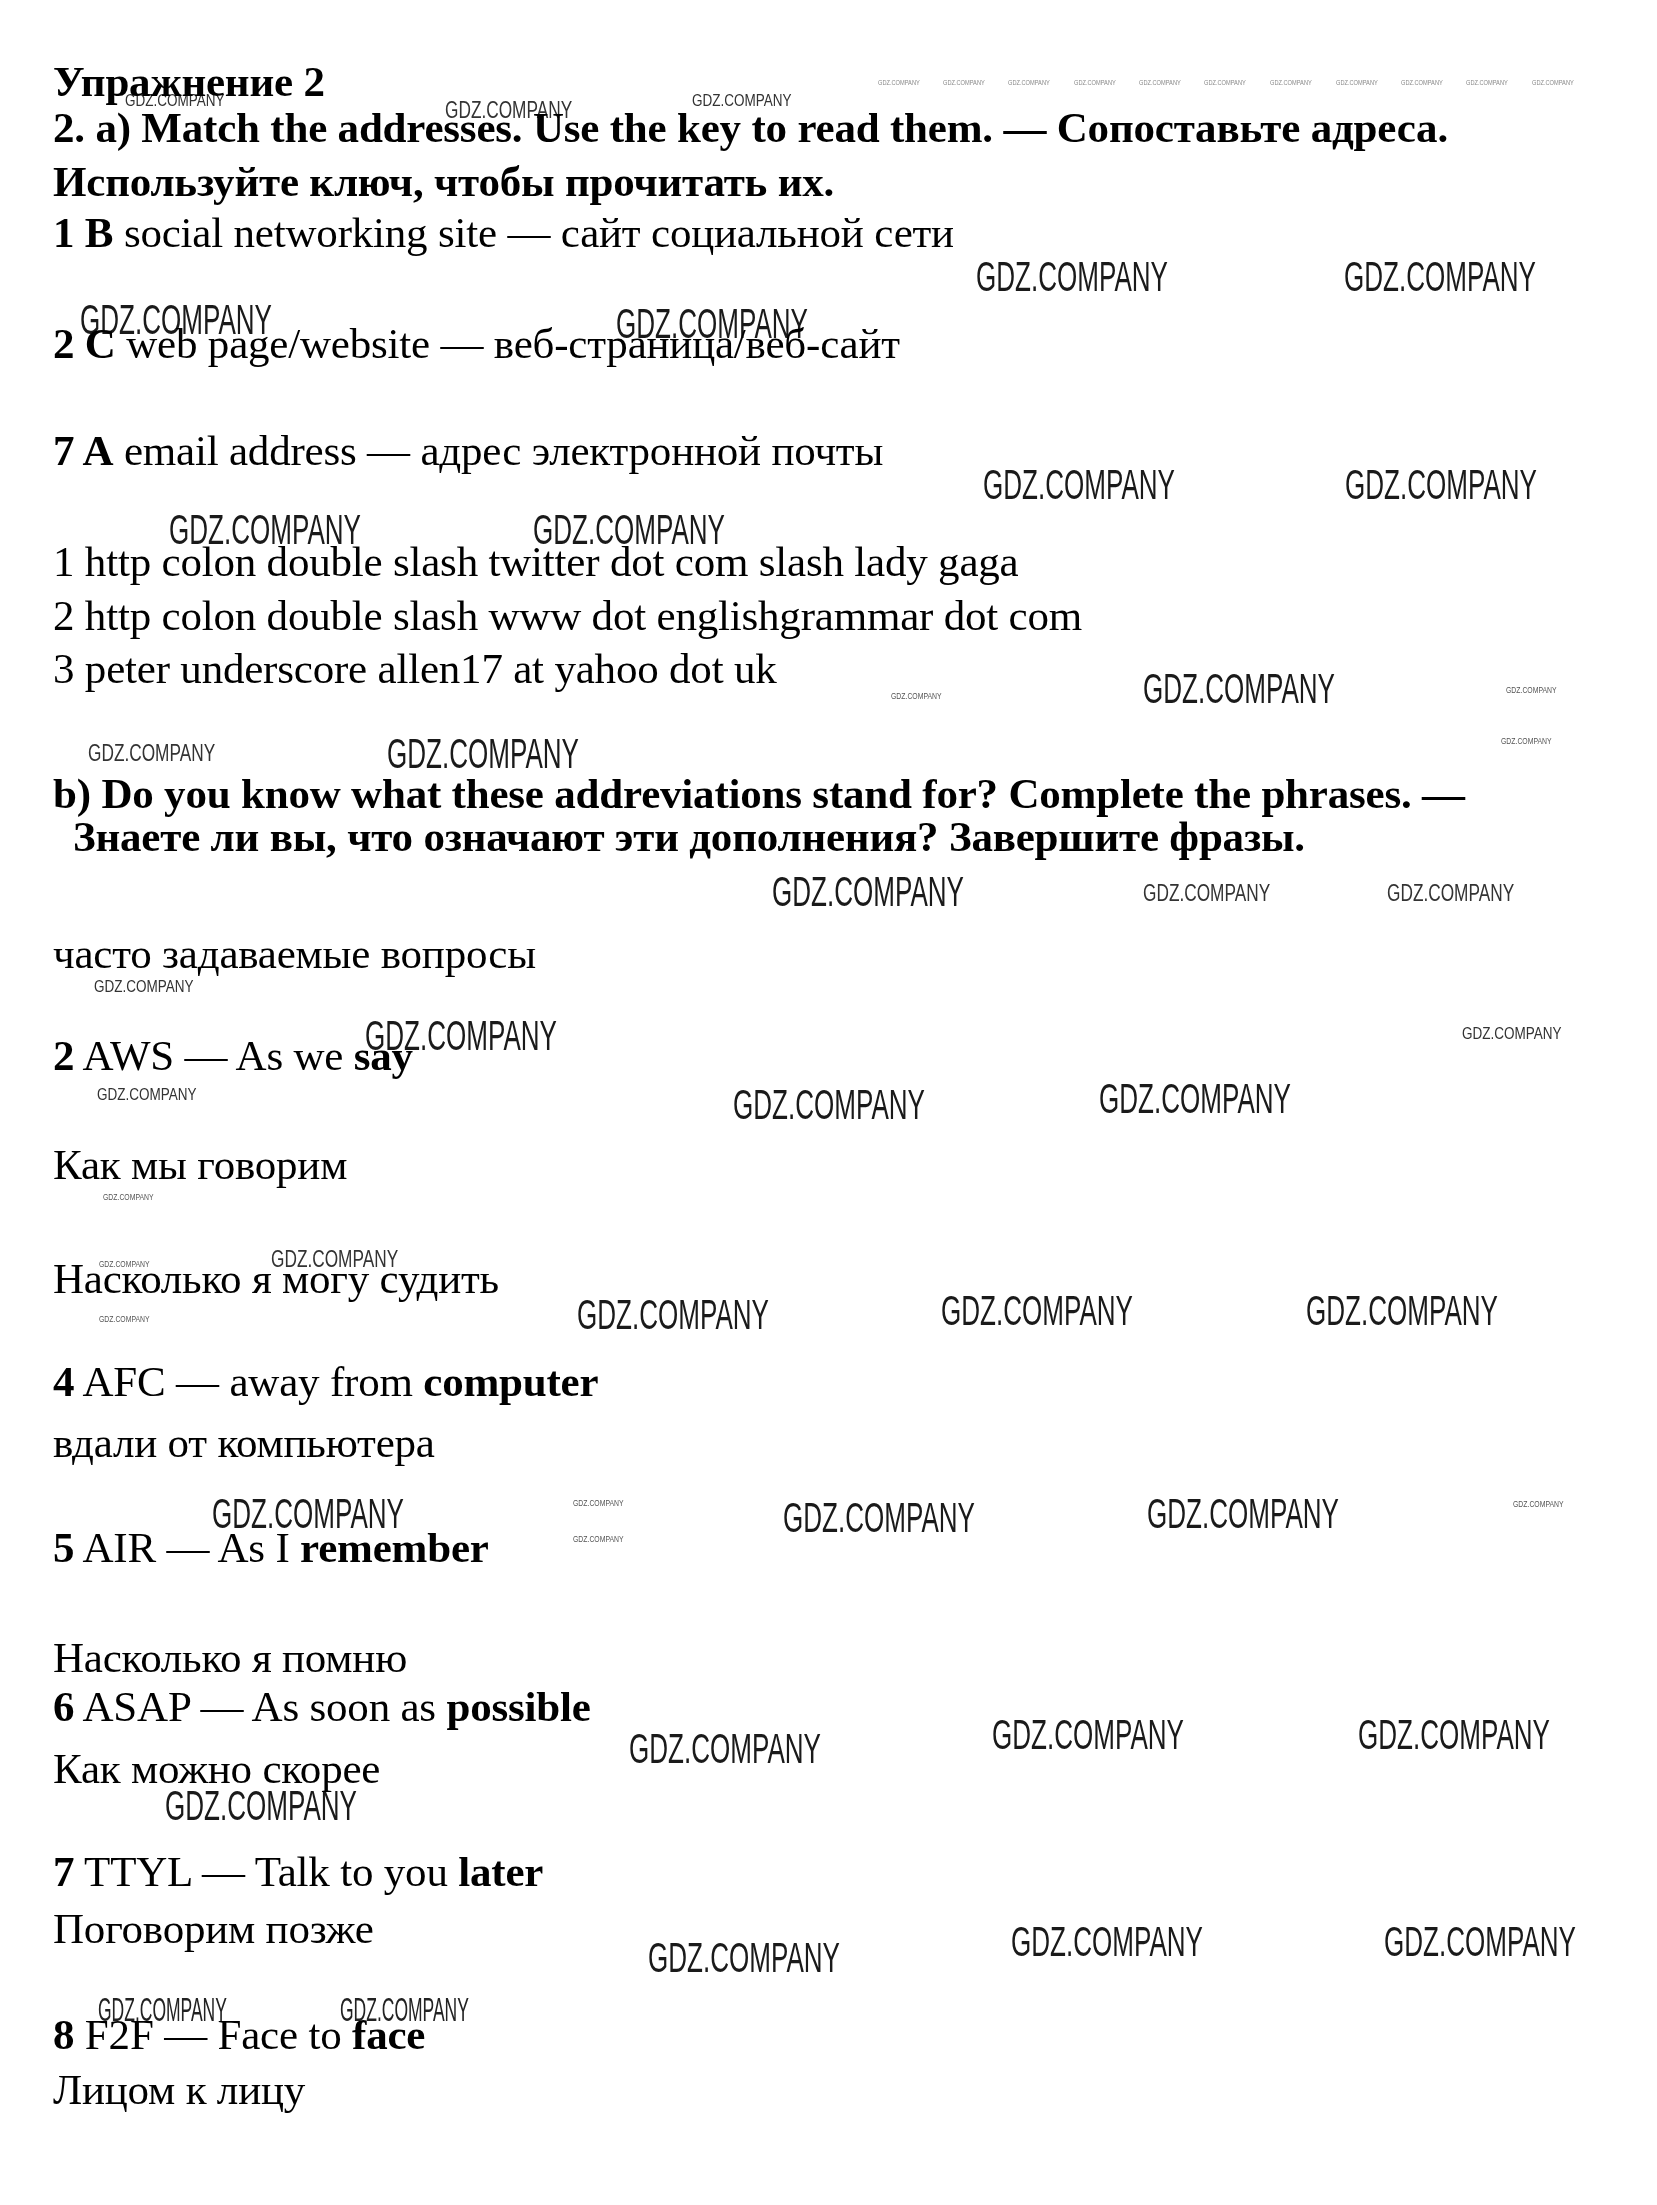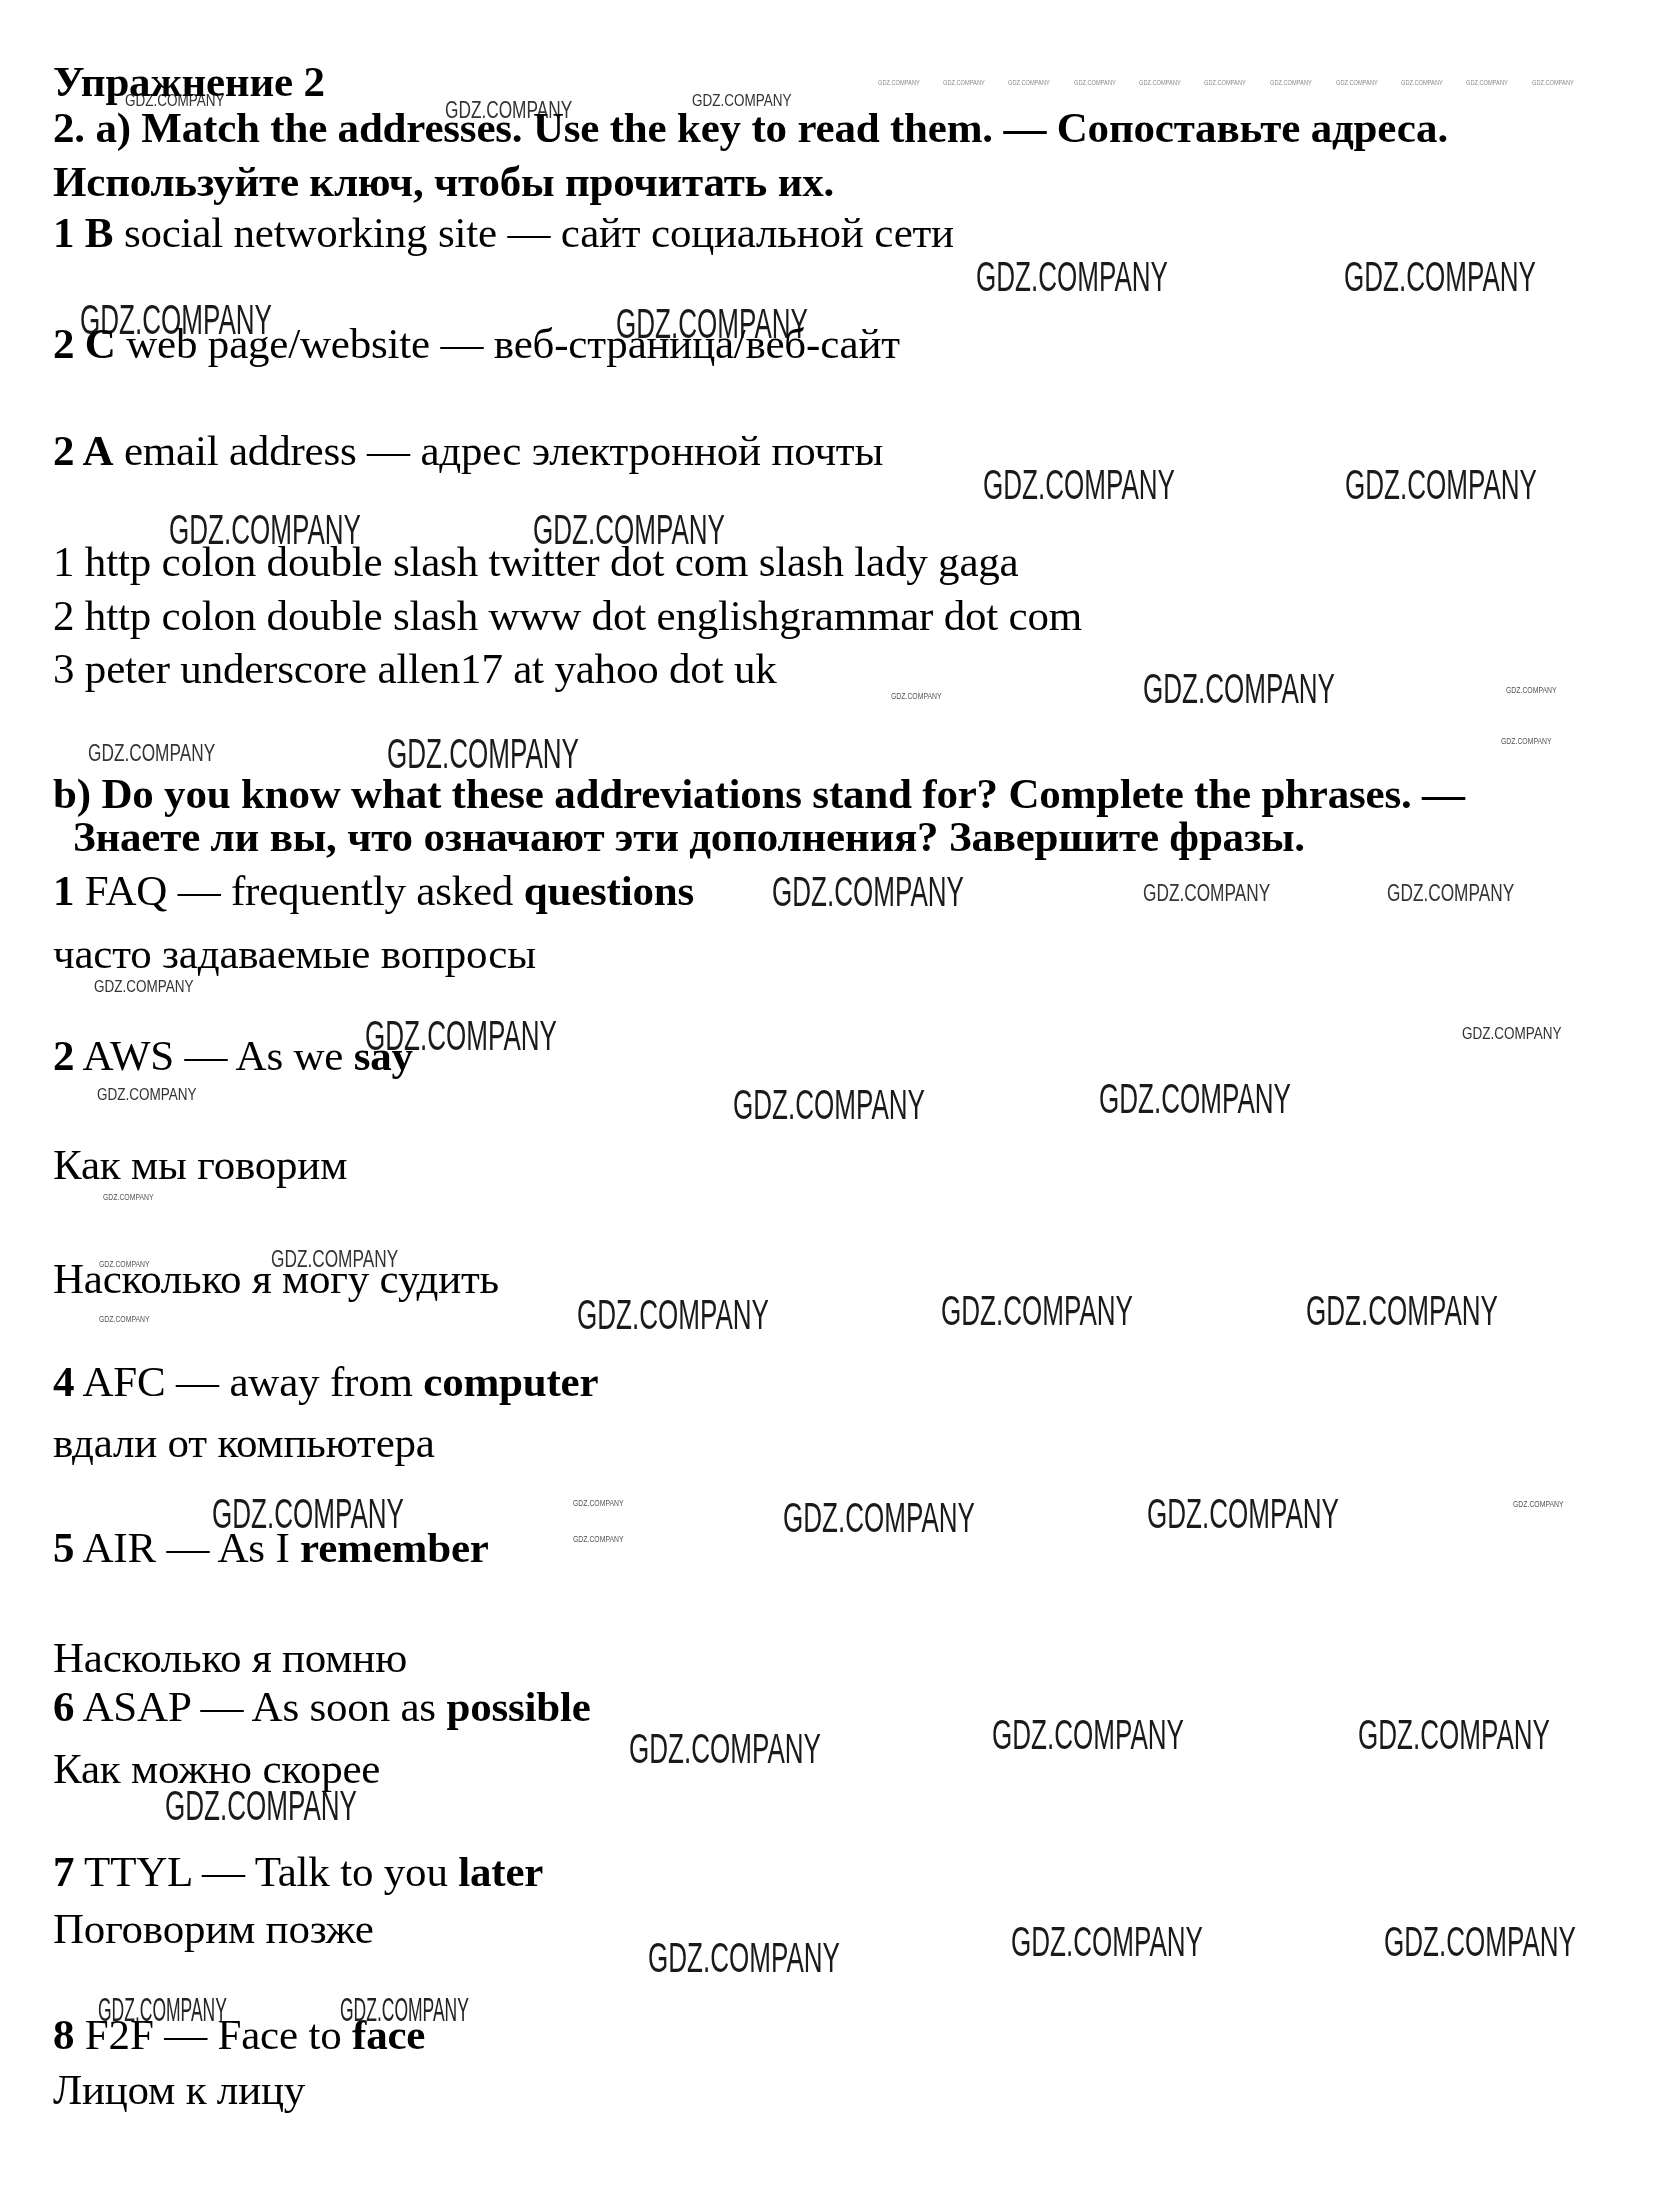--- a/index.html
+++ b/index.html
@@ -102,27 +102,26 @@
       <div class="wm wm-big" style="left: 1384px; top: 1918px;">GDZ.COMPANY</div>
       <div class="wm wm-mlg" style="left: 98px; top: 1991px;">GDZ.COMPANY</div>
       <div class="wm wm-mlg" style="left: 340px; top: 1991px;">GDZ.COMPANY</div>
     </div>
   <div class="layer">
       <div class="line" style="left: 53px; top: 60px;"><span class="b">Упражнение 2</span></div>
       <div class="line" style="left: 53px; top: 106px;"><span class="b">2. a) Match the addresses. Use the key to read them. — Сопоставьте адреса.</span></div>
       <div class="line" style="left: 53px; top: 160px;"><span class="b">Используйте ключ, чтобы прочитать их.</span></div>
       <div class="line" style="left: 53px; top: 211px;"><span class="b">1 B</span><span> social networking site — сайт социальной сети</span></div>
       <div class="line" style="left: 53px; top: 322px;"><span class="b">2 C</span><span> web page/website — веб-страница/веб-сайт</span></div>
-      <div class="line" style="left: 53px; top: 429px;"><span class="b">2 A</span><span> email address — адрес электронной почты</span></div>
+      <div class="line" style="left: 53px; top: 429px;"><span class="b">7 A</span><span> email address — адрес электронной почты</span></div>
       <div class="line" style="left: 53px; top: 540px;"><span>1 http colon double slash twitter dot com slash lady gaga</span></div>
       <div class="line" style="left: 53px; top: 594px;"><span>2 http colon double slash www dot englishgrammar dot com</span></div>
       <div class="line" style="left: 53px; top: 647px;"><span>3 peter underscore allen17 at yahoo dot uk</span></div>
       <div class="line" style="left: 53px; top: 763px; margin-top: 9px;"><span class="b">b) Do you know what these addreviations stand for? Complete the phrases. —</span></div>
       <div class="line" style="left: 73px; top: 815px;"><span class="b">Знаете ли вы, что означают эти дополнения? Завершите фразы.</span></div>
-      <div class="line" style="left: 53px; top: 869px;"><span class="b">1</span><span> FAQ — frequently asked </span><span class="b">questions</span></div>
       <div class="line" style="left: 53px; top: 932px;"><span>часто задаваемые вопросы</span></div>
       <div class="line" style="left: 53px; top: 1034px;"><span class="b">2</span><span> AWS — As we </span><span class="b">say</span></div>
       <div class="line" style="left: 53px; top: 1095px; margin-top: 48px;"><span>Как мы говорим</span></div>
       <div class="line" style="left: 53px; top: 1257px;"><span>Насколько я могу судить</span></div>
       <div class="line" style="left: 53px; top: 1360px;"><span class="b">4</span><span> AFC — away from </span><span class="b">computer</span></div>
       <div class="line" style="left: 53px; top: 1421px;"><span>вдали от компьютера</span></div>
       <div class="line" style="left: 53px; top: 1526px;"><span class="b">5</span><span> AIR — As I </span><span class="b">remember</span></div>
       <div class="line" style="left: 53px; top: 1636px;"><span>Насколько я помню</span></div>
       <div class="line" style="left: 53px; top: 1685px;"><span class="b">6</span><span> ASAP — As soon as </span><span class="b">possible</span></div>
       <div class="line" style="left: 53px; top: 1747px;"><span>Как можно скорее</span></div>

